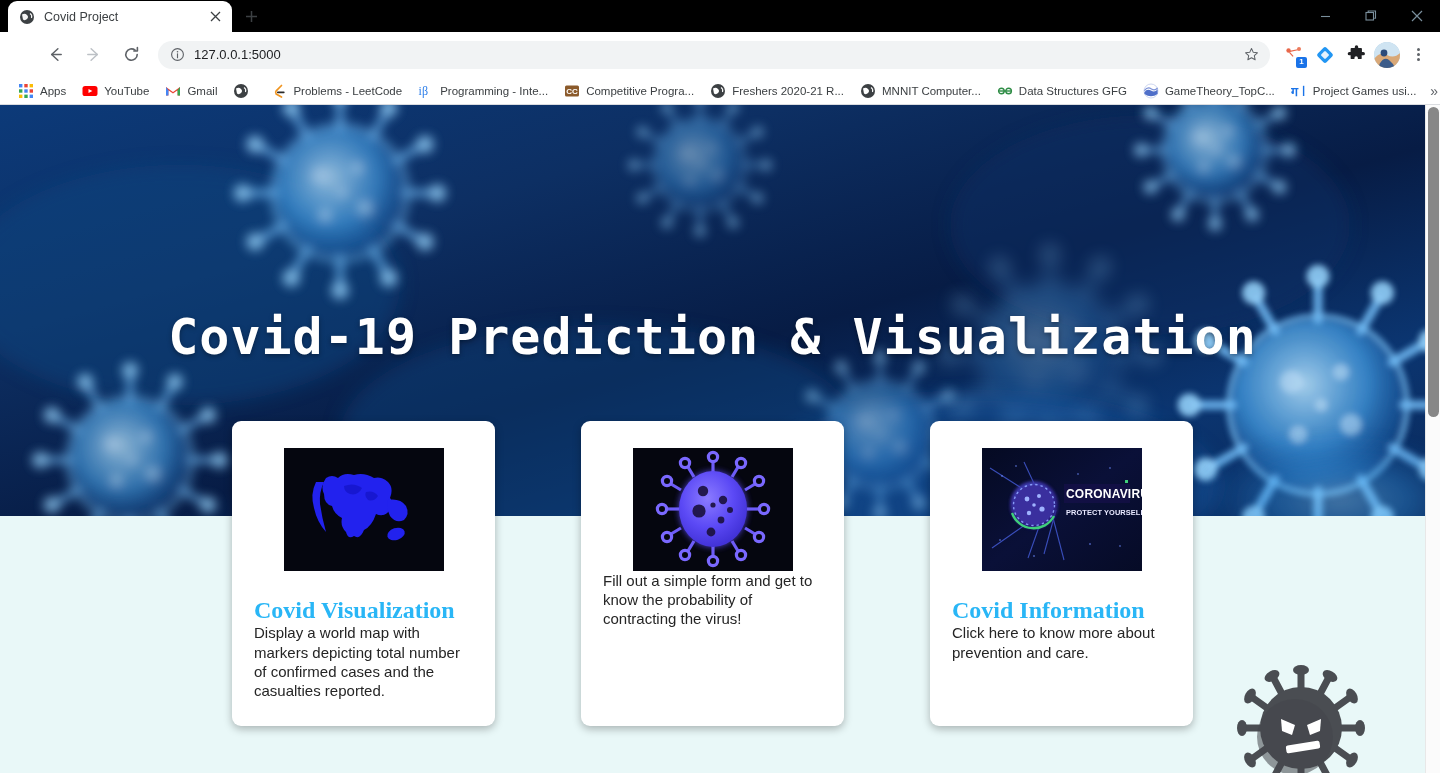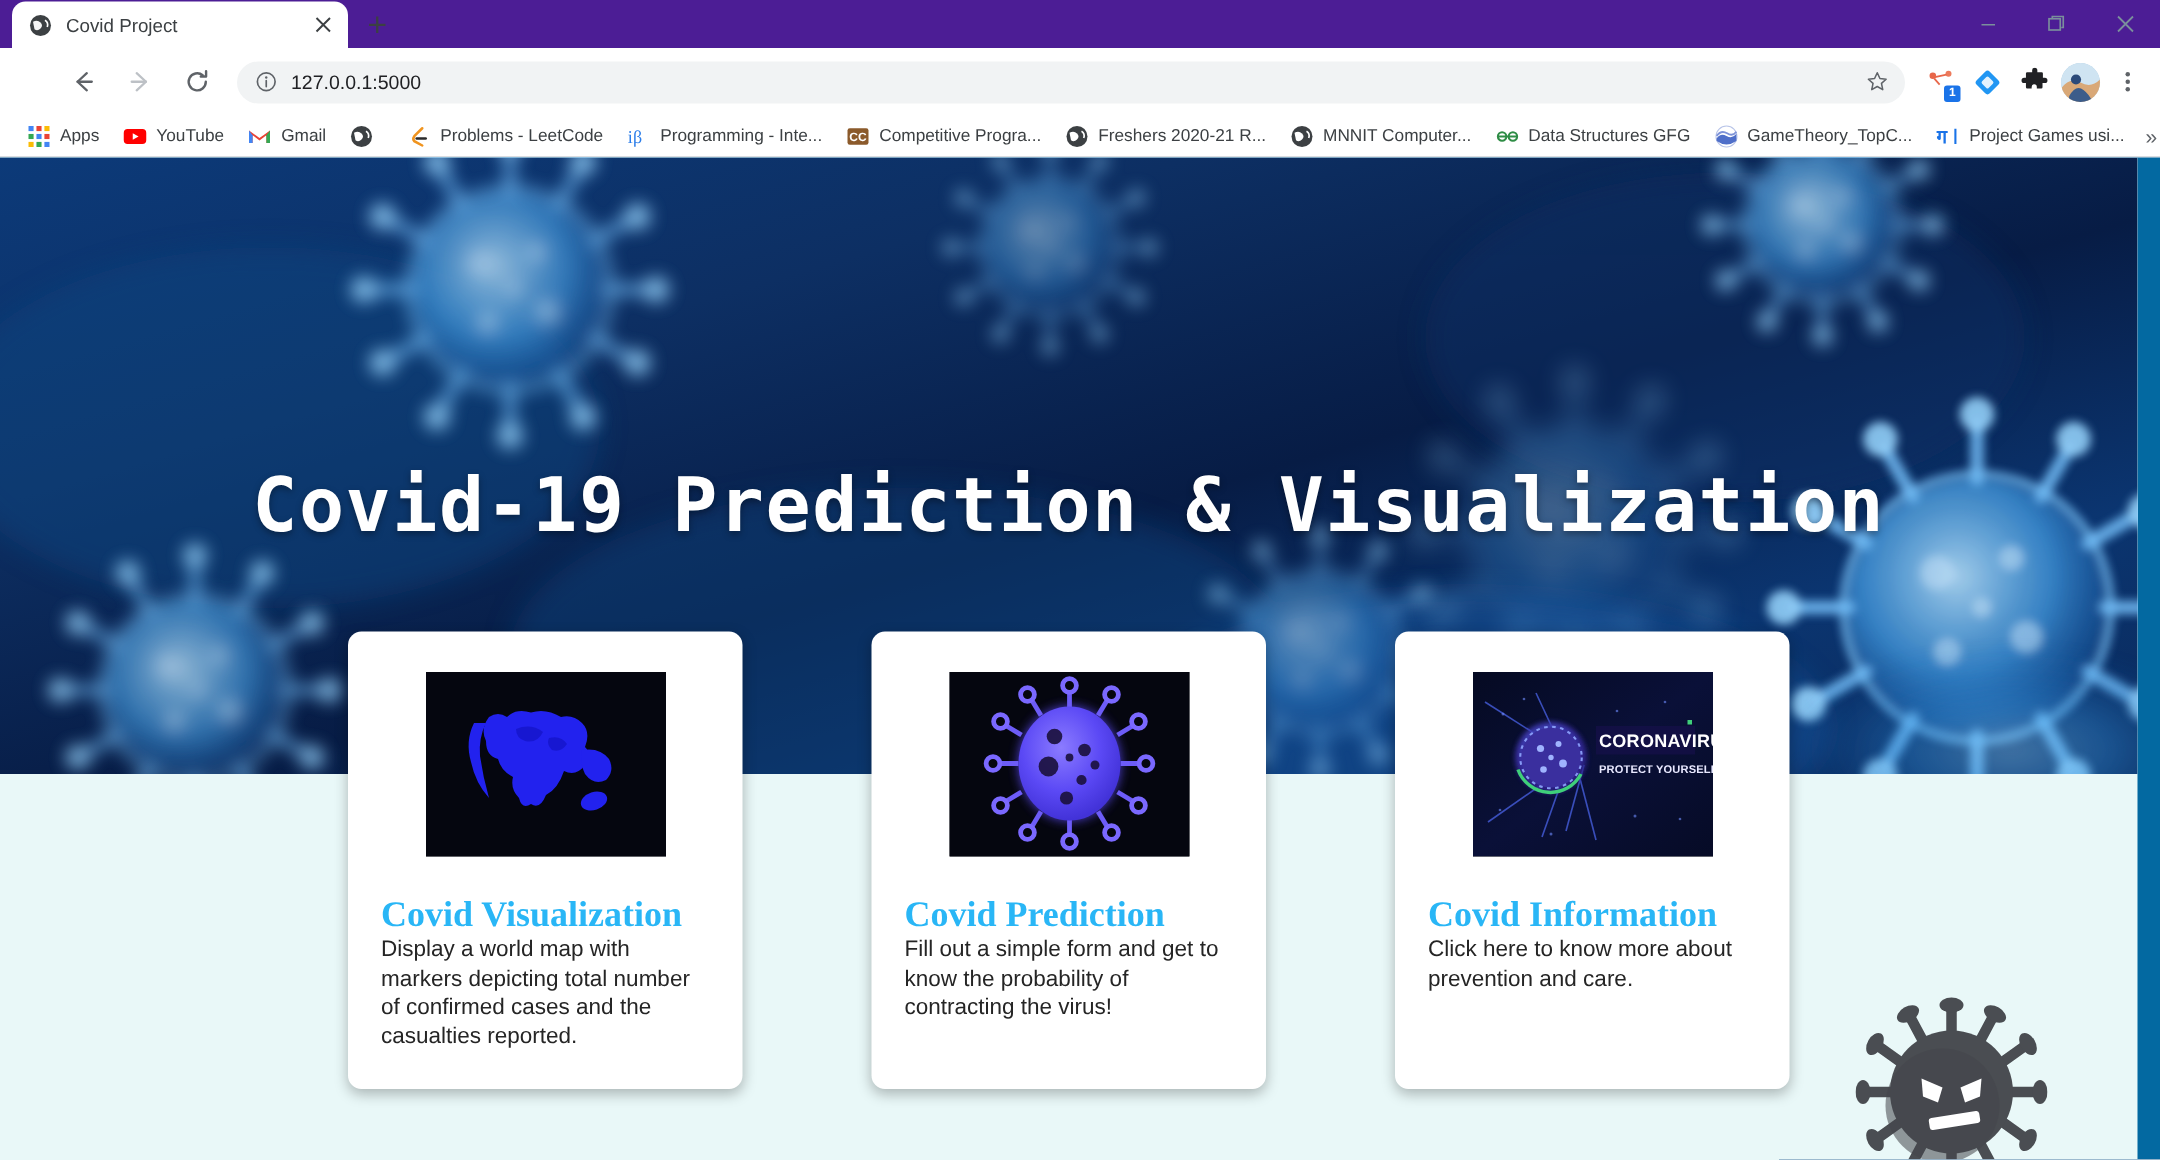--- a/index.html
+++ b/index.html
@@ -8,21 +8,21 @@
     width: 1440px; height: 773px;
     overflow: hidden;
     font-family: "Liberation Sans", sans-serif;
     background: #ffffff;
   }
 
   
   .browser { width: 1440px; height: 773px; display: flex; flex-direction: column; }
 
   .titlebar {
-    height: 32px; background: #4c1d95;
+    height: 32px; background: #000000;
     display: flex; align-items: flex-end; position: relative; flex: 0 0 32px;
   }
   .tab {
     margin-left: 8px; width: 224px; height: 31px;
     background: #ffffff; border-radius: 9px 9px 0 0;
     display: flex; align-items: center; padding: 0 8px 0 11px; gap: 9px;
     position: relative;
   }
   .tab-favicon { width: 16px; height: 16px; flex: 0 0 16px; display:block; }
   .tab-title {
@@ -105,21 +105,21 @@
   }
   .bm-ico { width: 16px; height: 16px; flex: 0 0 16px; display: block; }
   .bm-overflow {
     margin-left: auto; color: #5f6368; font-size: 14px;
     padding: 0 6px; line-height: 1;
   }
 
   
   .viewport {
     flex: 1; position: relative; overflow: hidden;
-    background: #0369a1; display: flex; align-items: flex-end;
+    background: #7f1d1d; display: flex;
   }
   .page {
     width: 1425px; height: 100%; position: relative; overflow: hidden;
     background: #e9f8f8;
   }
 
   
   .scrollbar {
     width: 15px; background: #fbfbfb; border-left: 1px solid #e8e8e8;
     position: relative; flex: 0 0 15px;
@@ -600,21 +600,20 @@
             <g fill="#1c1240" opacity="0.92">
               <circle cx="70" cy="43" r="5.2"></circle>
                 <circle cx="90" cy="52" r="4.2"></circle>
               <circle cx="66" cy="63" r="6.6"></circle>
                 <circle cx="88" cy="72" r="3.4"></circle>
               <circle cx="78" cy="84" r="4.4"></circle>
                 <circle cx="97" cy="62" r="3"></circle>
               <circle cx="80" cy="57" r="2.6"></circle>
             </g>
           </svg>
-          <div class="card-title">Covid Prediction</div>
           <div class="card-text">Fill out a simple form and get to know the probability of contracting the virus!</div>
         </div>
 
         <div class="card">
           <svg class="card-img" viewBox="0 0 160 123">
             <defs>
               <linearGradient id="b3bg" x1="0" y1="0" x2="1" y2="1">
                 <stop offset="0%" stop-color="#050a22"></stop>
                 <stop offset="50%" stop-color="#0a1038"></stop>
                 <stop offset="100%" stop-color="#060b26"></stop>

